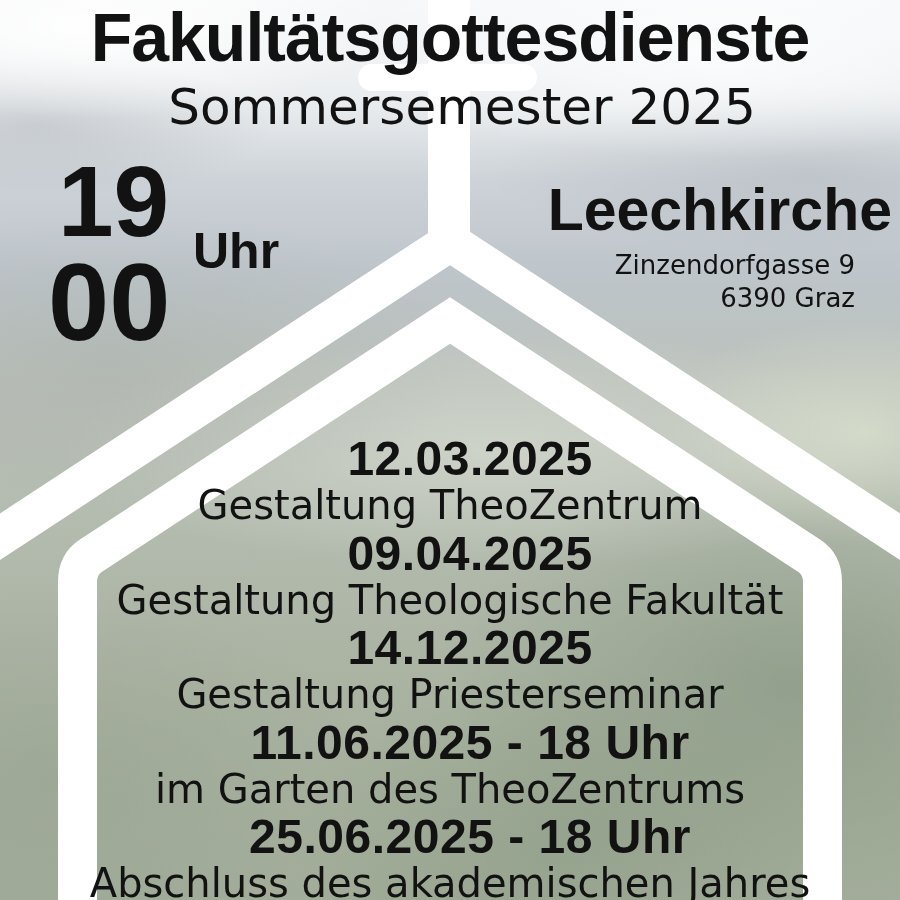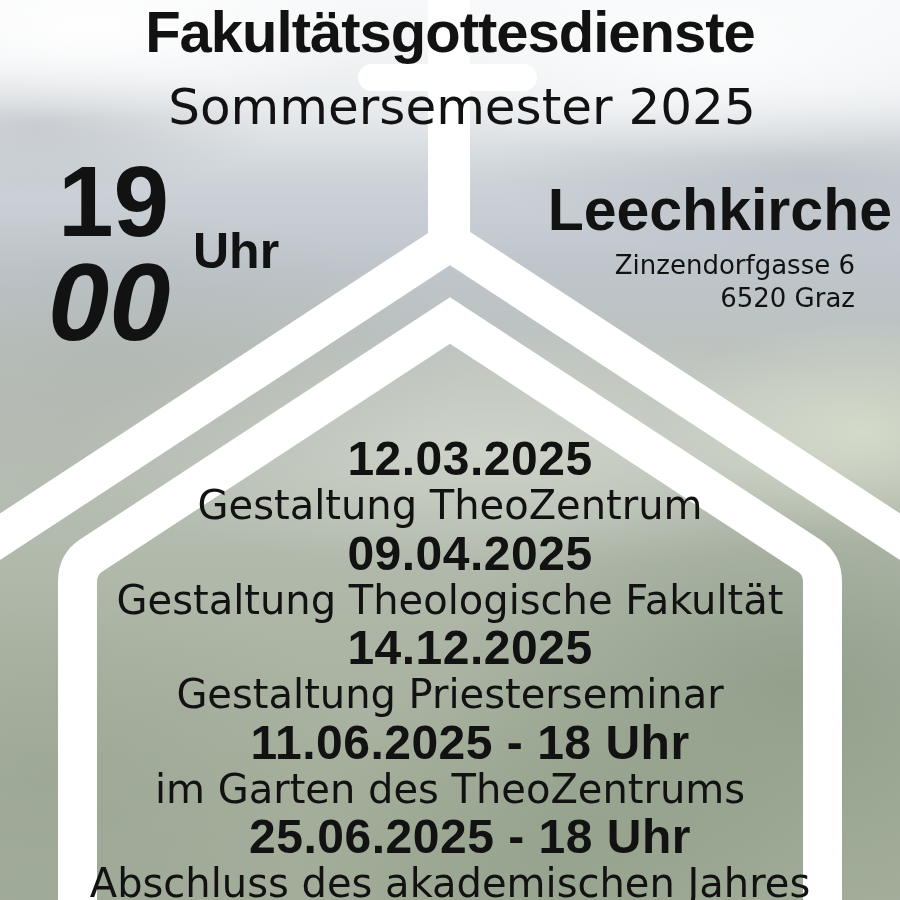--- a/index.html
+++ b/index.html
@@ -34,24 +34,24 @@
       rgba(255,255,255,.40) 55%,
       rgba(255,255,255,.38) 100%);
   }
   
   .church{position:absolute;left:0;top:0;}
   .church path{fill:none;stroke:#ffffff;stroke-width:39;stroke-linejoin:miter;}
   .church rect{fill:#ffffff;}
   
   .abs{position:absolute;line-height:1;}
   .ctr{left:0;right:0;text-align:center;}
-  .title{top:3px;font-weight:700;font-size:58px;letter-spacing:-1px;}
+  .title{top:3px;font-weight:700;font-size:68px;letter-spacing:-1px;}
   .subtitle{top:82px;font-family:"DejaVu Sans",sans-serif;font-size:50px;font-weight:400;margin-left:24px;}
   .t19{top:151px;left:58px;font-weight:700;font-size:100px;}
-  .t00{top:247px;left:48px;font-weight:700;font-size:110px;font-style:italic;}
+  .t00{top:247px;left:48px;font-weight:700;font-size:110px;}
   .tuhr{top:226px;left:193px;font-weight:700;font-size:50px;}
   .kirche{top:181px;right:8px;font-weight:700;font-size:59px;}
   .addr{top:249px;right:45px;text-align:right;font-family:"DejaVu Sans",sans-serif;
         font-size:26px;line-height:33px;font-weight:400;}
   .events{position:absolute;top:434px;left:0;right:0;text-align:center;}
   .event-date{font-weight:700;font-size:48px;line-height:49px;letter-spacing:.5px;margin-left:40px;}
   .event-detail{font-family:"DejaVu Sans",sans-serif;font-weight:400;
                 font-size:40px;line-height:45.5px;}
 </style>
 </head>
@@ -72,22 +72,22 @@
   <div class="abs ctr title">Fakultätsgottesdienste</div>
 
   <div class="abs ctr subtitle">Sommersemester 2025</div>
 
   <div class="abs t19">19</div>
   <div class="abs t00">00</div>
   <div class="abs tuhr">Uhr</div>
 
   <div class="abs kirche">Leechkirche</div>
   <div class="abs addr">
-    <div>Zinzendorfgasse 6</div>
-    <div>6520 Graz</div>
+    <div>Zinzendorfgasse 9</div>
+    <div>6390 Graz</div>
   </div>
 
   <div class="events">
     <div class="event-date">12.03.2025</div>
     <div class="event-detail">Gestaltung TheoZentrum</div>
     <div class="event-date">09.04.2025</div>
     <div class="event-detail">Gestaltung Theologische Fakultät</div>
     <div class="event-date">14.12.2025</div>
     <div class="event-detail">Gestaltung Priesterseminar</div>
     <div class="event-date">11.06.2025 - 18 Uhr</div>

